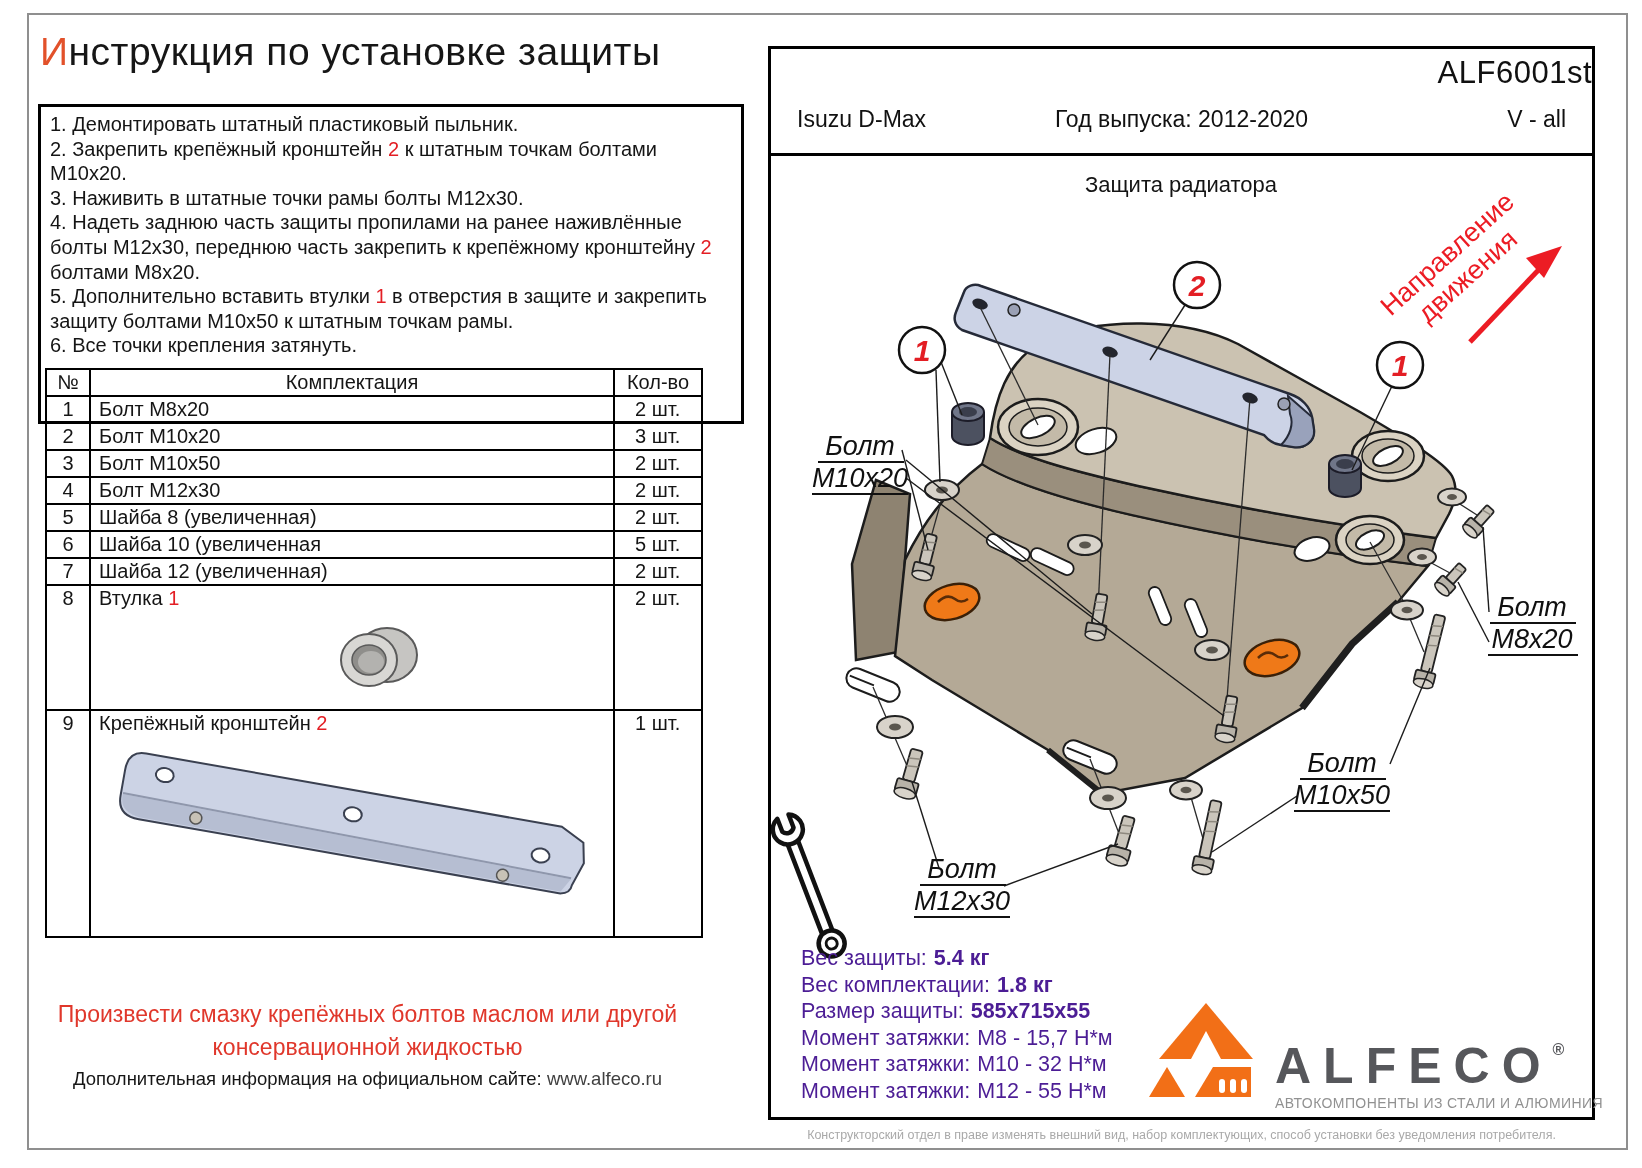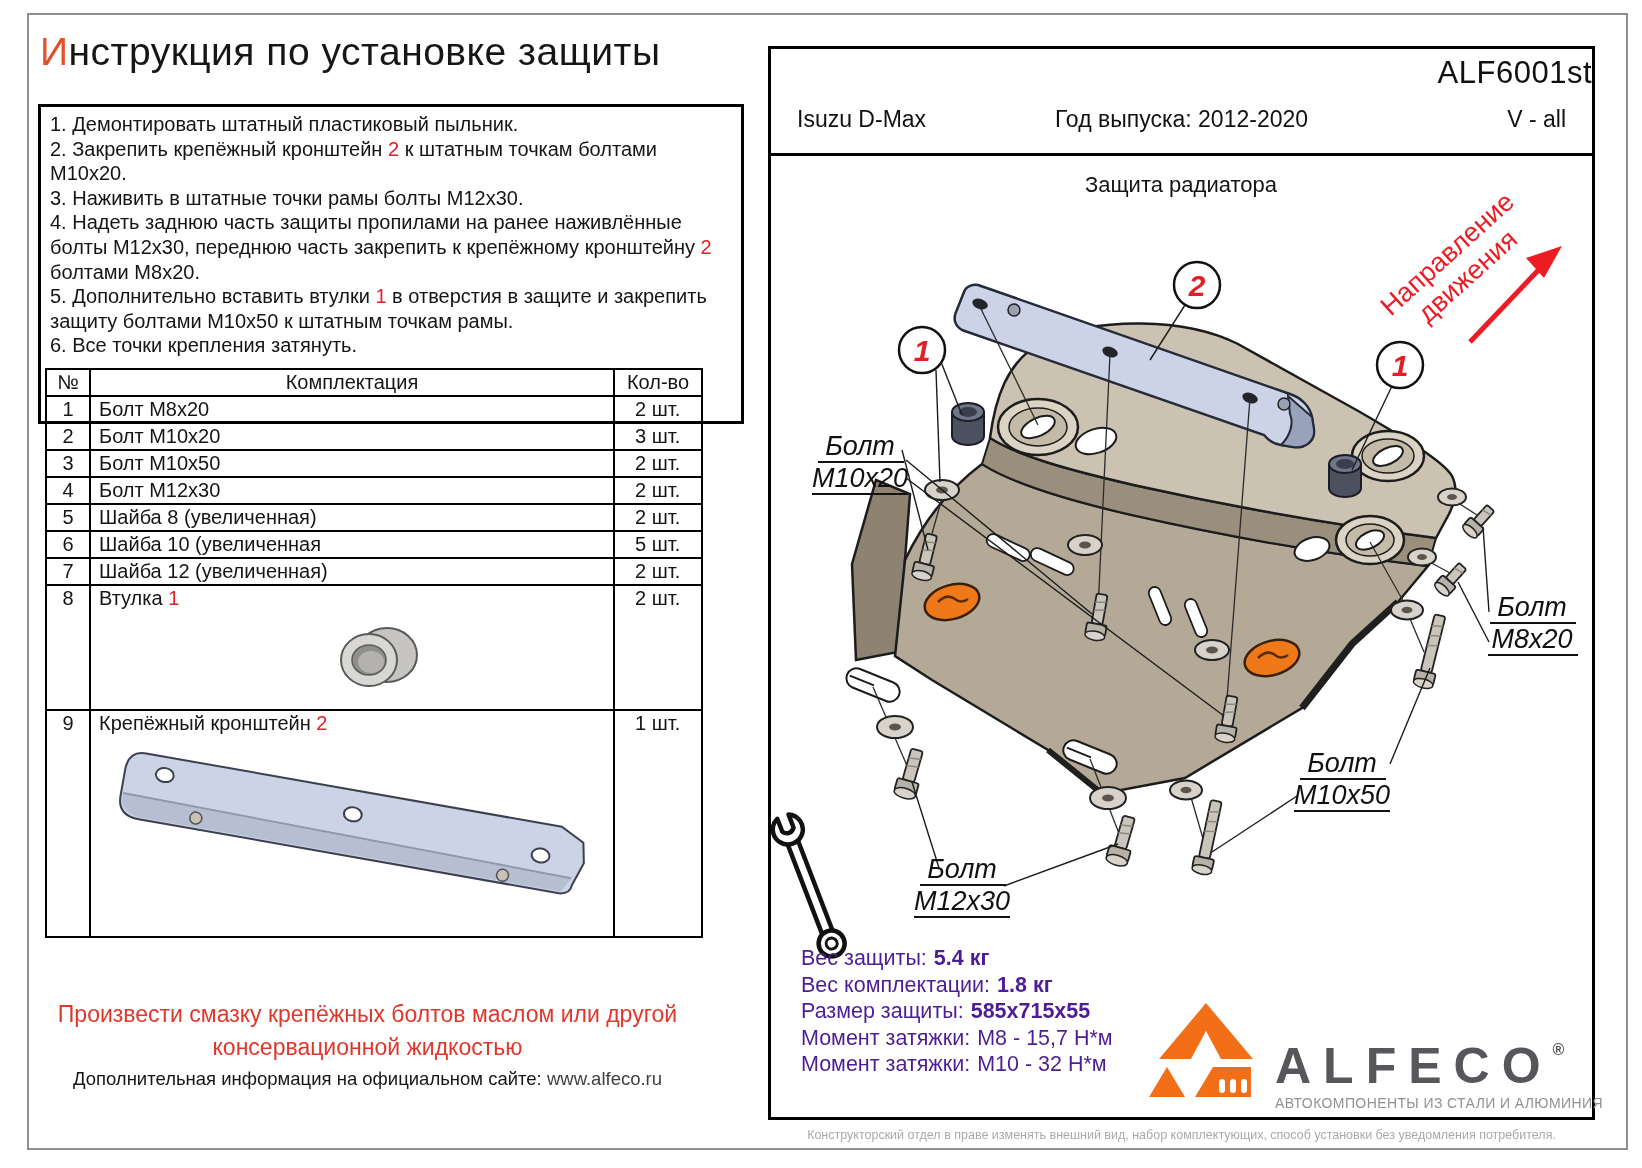--- a/index.html
+++ b/index.html
@@ -453,20 +453,21 @@
         <circle cx="0" cy="52" r="5.5" stroke-width="3"></circle>
       </g>
     </svg>
 
     <div class="specs">
       <div><span>Вес защиты:</span><span class="v b">5.4 кг</span></div>
       <div><span>Вес комплектации:</span><span class="v b">1.8 кг</span></div>
       <div><span>Размер защиты:</span><span class="v b">585х715х55</span></div>
       <div><span>Момент затяжки:</span><span class="v">М8 - 15,7 Н*м</span></div>
       <div><span>Момент затяжки:</span><span class="v">М10 - 32 Н*м</span></div>
+      <div><span>Момент затяжки:</span><span class="v">М12 - 55 Н*м</span></div>
     </div>
 
     <div class="logo">
       <svg width="118" height="110" viewBox="0 0 118 110">
         <path d="M59,2 L106,58 L12,58 Z" fill="#f26f17"></path>
         <polygon points="44,58 59,30 74,58" fill="#ffffff"></polygon>
         <polygon points="2,96 20,66 38,96" fill="#f26f17"></polygon>
         <path d="M48,96 L66,66 L104,66 L104,96 Z" fill="#f26f17"></path>
         <rect x="72" y="78" width="6" height="14" rx="3" fill="#fff"></rect>
         <rect x="83" y="78" width="6" height="14" rx="3" fill="#fff"></rect>

